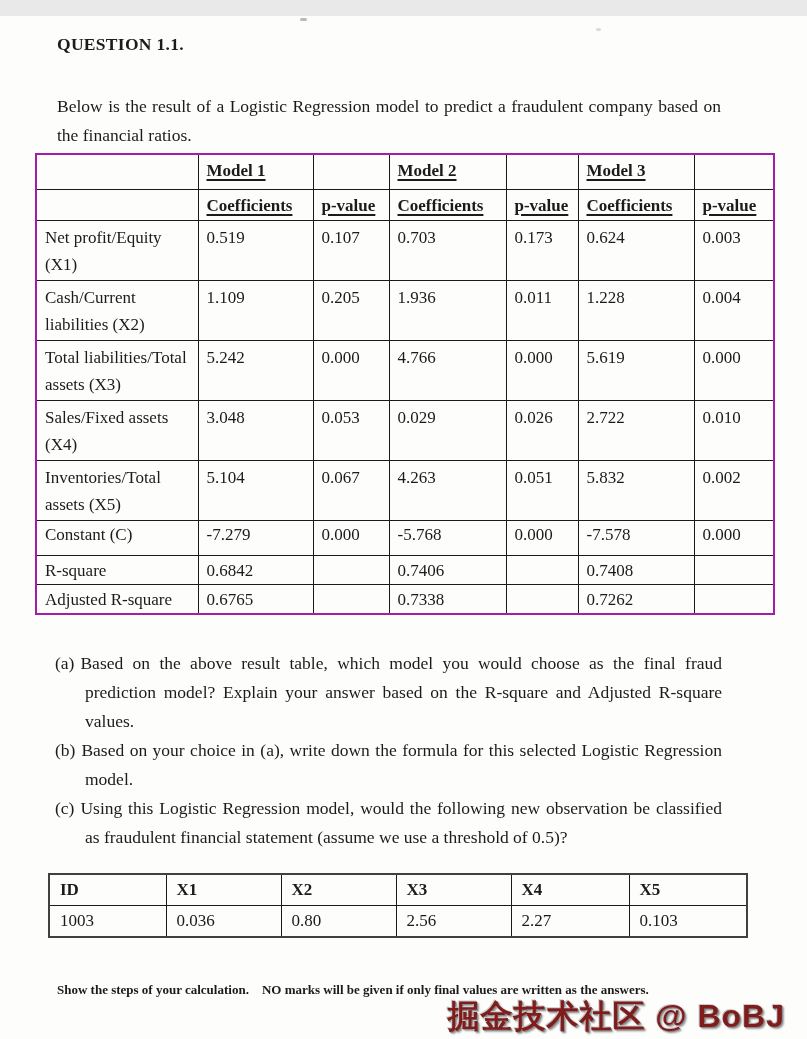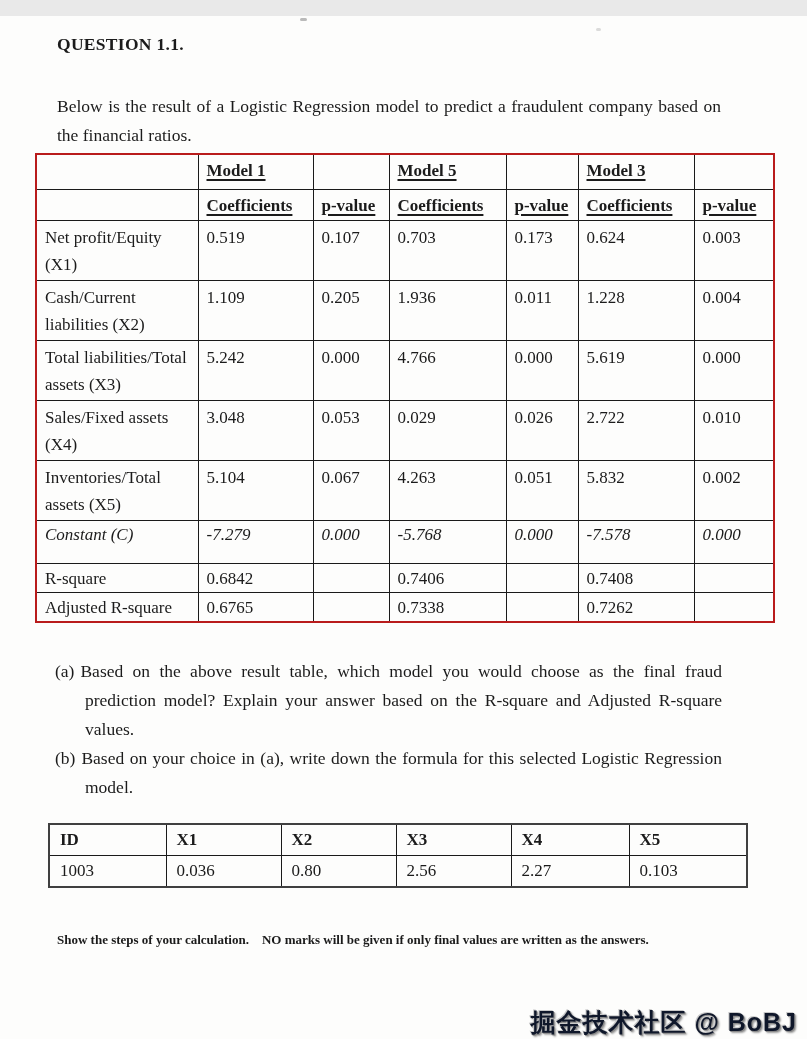--- a/index.html
+++ b/index.html
@@ -25,32 +25,32 @@
     font-size: 17.5px; line-height: 29px;
     text-align: justify;
   }
 
   table.results {
     border-collapse: collapse;
     table-layout: fixed;
     margin: 3px 0 0 35px;
     width: 738px;
     font-size: 17px;
-    border: 2px solid #b91c1c;
+    border: 2px solid #a21caf;
   }
   table.results td {
     border: 1.6px solid #1a1a1a;
     vertical-align: top;
     padding: 3px 8px 2px 8px;
     line-height: 27px;
     overflow: hidden;
   }
   table.results tr.hdr1 td { height: 29px; line-height: 26px; }
   table.results tr.hdr2 td { height: 25px; line-height: 25px; }
-  table.results tr.clipped td { height: 22px; line-height: 25px; padding-top: 1px; padding-bottom: 16px; font-style: italic; }
+  table.results tr.clipped td { height: 22px; line-height: 25px; padding-top: 1px; padding-bottom: 8px; }
   table.results tr.slim td { height: 24px; line-height: 25px; padding-top: 2px; padding-bottom: 1px; }
   .uh {
     font-weight: bold;
     text-decoration: underline;
     text-decoration-thickness: 2px;
     text-underline-offset: 3px;
   }
 
   .questions { margin: 34px 85px 0 55px; }
   .q {
@@ -79,25 +79,25 @@
 
   .footer-note {
     margin: 37px 85px 0 57px;
     font-size: 13px; font-weight: bold;
     line-height: 30px; text-align: justify;
   }
   .footer-note .gap { display:inline-block; width: 13px; }
 
   .watermark {
     position: absolute;
-    right: 10px; bottom: 16px;
+    right: 22px; bottom: 16px;
     font-family: "Liberation Sans", "DejaVu Sans", sans-serif;
-    font-size: 25px; font-weight: bold;
+    font-size: 32px; font-weight: bold;
     letter-spacing: 1px;
-    color: #0f172a;
+    color: #7f1d1d;
     text-shadow: -1px -1px 0 #c9c9c9, 1px 1px 0 #8a8a8a, 2px 2px 2px #9b9b9b;
     white-space: nowrap;
   }
 </style>
 </head>
 <body>
 
 <div class="page">
   <span class="speck s1"></span>
   <span class="speck s2"></span>
@@ -114,21 +114,21 @@
       <col style="width:117px">
         <col style="width:72px">
         <col style="width:116px">
         <col style="width:80px">
     </colgroup>
     <tbody id="results-body">
         <tr class="hdr1">
           <td></td>
           <td><span class="uh">Model 1</span></td>
           <td></td>
-          <td><span class="uh">Model 5</span></td>
+          <td><span class="uh">Model 2</span></td>
           <td></td>
           <td><span class="uh">Model 3</span></td>
           <td></td>
         </tr>
         <tr class="hdr2">
           <td></td>
           <td><span class="uh">Coefficients</span></td>
           <td><span class="uh">p-value</span></td>
           <td><span class="uh">Coefficients</span></td>
           <td><span class="uh">p-value</span></td>
@@ -206,20 +206,21 @@
           <td></td>
           <td>0.7262</td>
           <td></td>
         </tr>
       </tbody>
   </table>
 
   <div class="questions" id="questions-list">
       <p class="q"><span class="q-marker">(a)</span><span>Based on the above result table, which model you would choose as the final fraud prediction model?  Explain your answer based on the R-square and Adjusted R-square values.</span></p>
       <p class="q"><span class="q-marker">(b)</span><span>Based on your choice in (a), write down the formula for this selected Logistic Regression model.</span></p>
+      <p class="q"><span class="q-marker">(c)</span><span>Using this Logistic Regression model, would the following new observation be classified as fraudulent financial statement (assume we use a threshold of 0.5)?</span></p>
     </div>
 
   <table class="obs">
     <colgroup>
       <col style="width:117px">
         <col style="width:115px">
         <col style="width:115px">
       <col style="width:115px">
         <col style="width:118px">
         <col style="width:118px">

